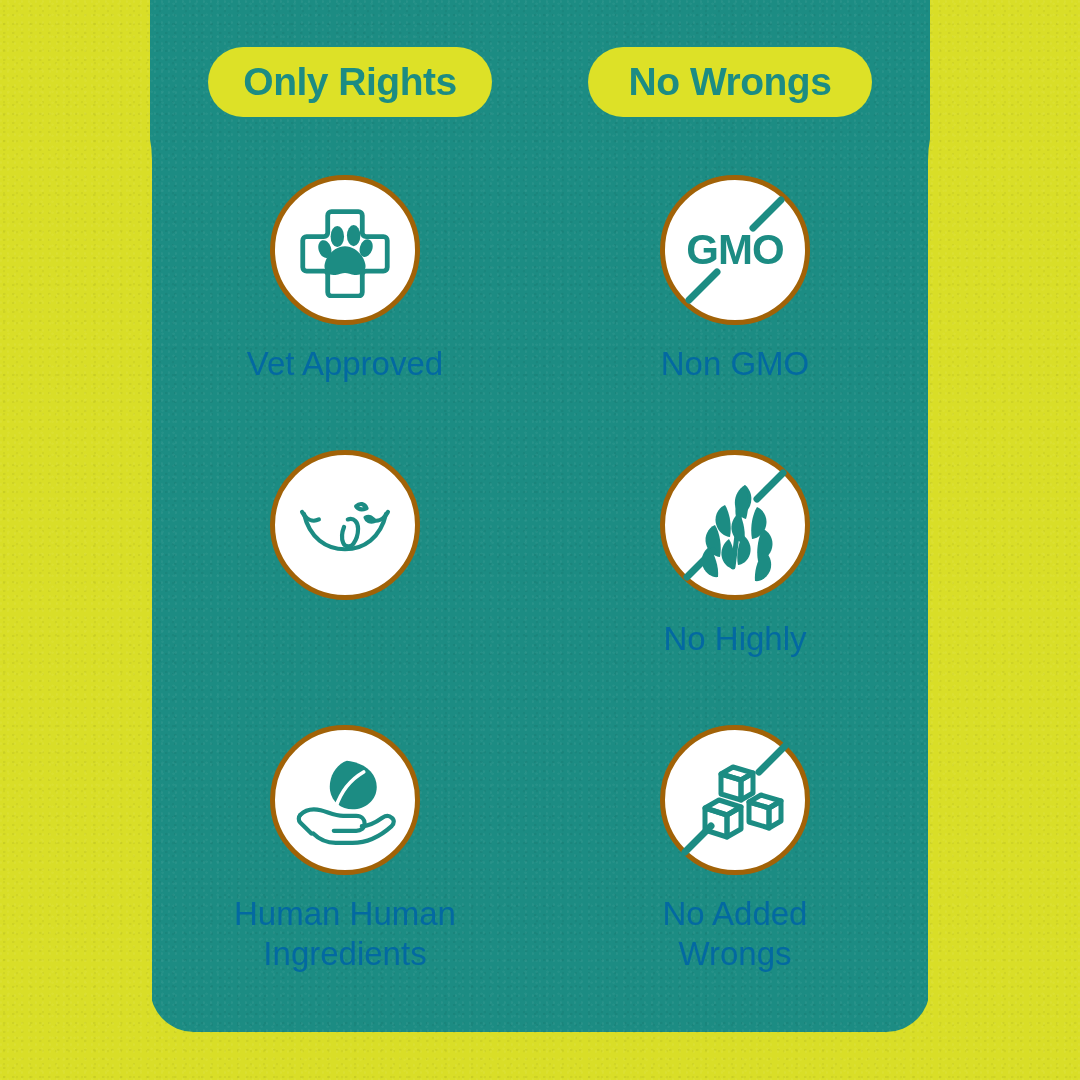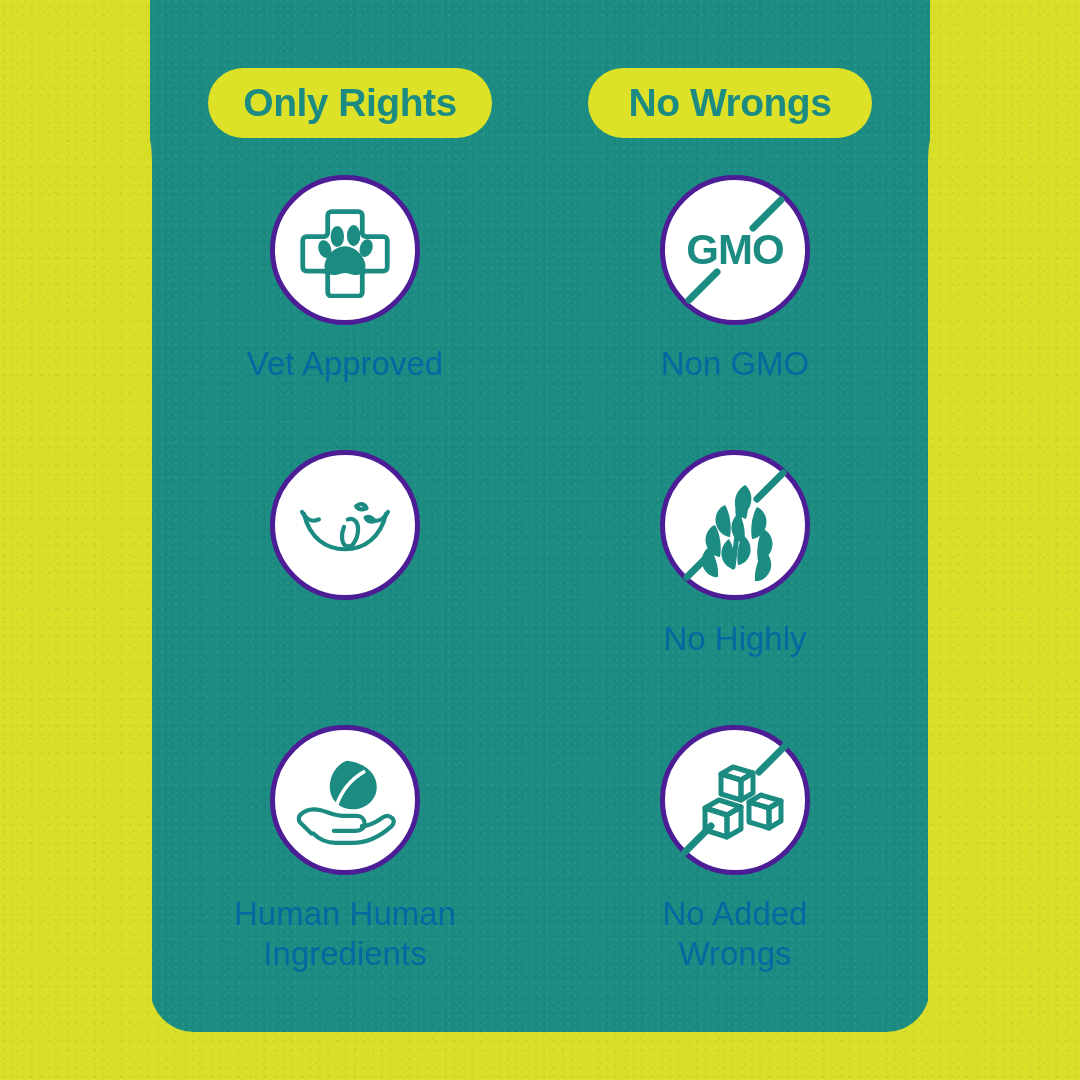--- a/index.html
+++ b/index.html
@@ -39,21 +39,21 @@
     background-image:
       radial-gradient(circle at 12% 22%, rgba(255,255,255,.5) 0 1px, transparent 1.5px),
       radial-gradient(circle at 48% 66%, rgba(0,0,0,.45) 0 1px, transparent 1.5px),
       radial-gradient(circle at 78% 34%, rgba(255,255,255,.4) 0 1px, transparent 1.5px),
       radial-gradient(circle at 30% 86%, rgba(0,0,0,.4) 0 1px, transparent 1.5px);
     background-size: 7px 7px, 9px 9px, 11px 11px, 13px 13px;
   }
 
   
   .pills{
-    position:absolute; left:150px; top:68px; width:780px; height:70px;
+    position:absolute; left:150px; top:47px; width:780px; height:70px;
     display:flex; justify-content:center; align-items:center; gap:96px;
   }
   .pill{
     background:#DDE127;
     color:#1C8C83;
     border-radius:40px;
     height:70px;
     display:flex; align-items:center; justify-content:center;
     padding:0 34px;
     font-size:39px;
@@ -73,21 +73,21 @@
     grid-template-rows:275px 275px 275px;
   }
   .cell{
     display:flex; flex-direction:column; align-items:center;
     justify-content:flex-start;
   }
   .cell .disc-wrap{height:180px;display:flex;align-items:center;justify-content:center;}
   .disc{
     width:150px;height:150px;border-radius:50%;
     background:#FFFFFF;
-    border:5px solid #4c1d95;
+    border:5px solid #a16207;
     box-sizing:border-box;
     display:flex;align-items:center;justify-content:center;
     position:relative;
   }
   .disc svg{display:block;}
   .gmo-text{
     font-size:42px;font-weight:bold;color:#1C8C83;
     letter-spacing:-1px;line-height:1;
   }
   .label{

